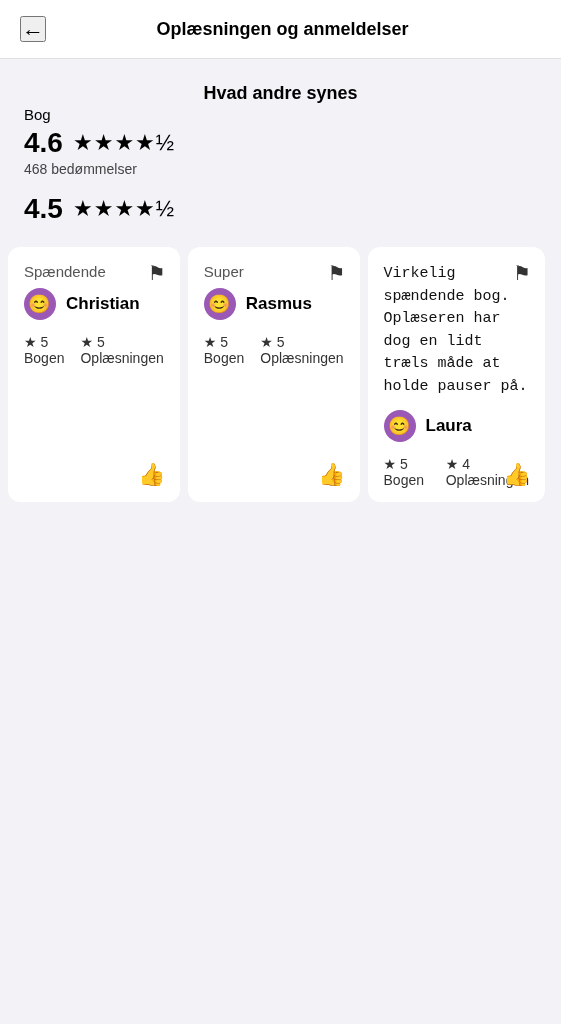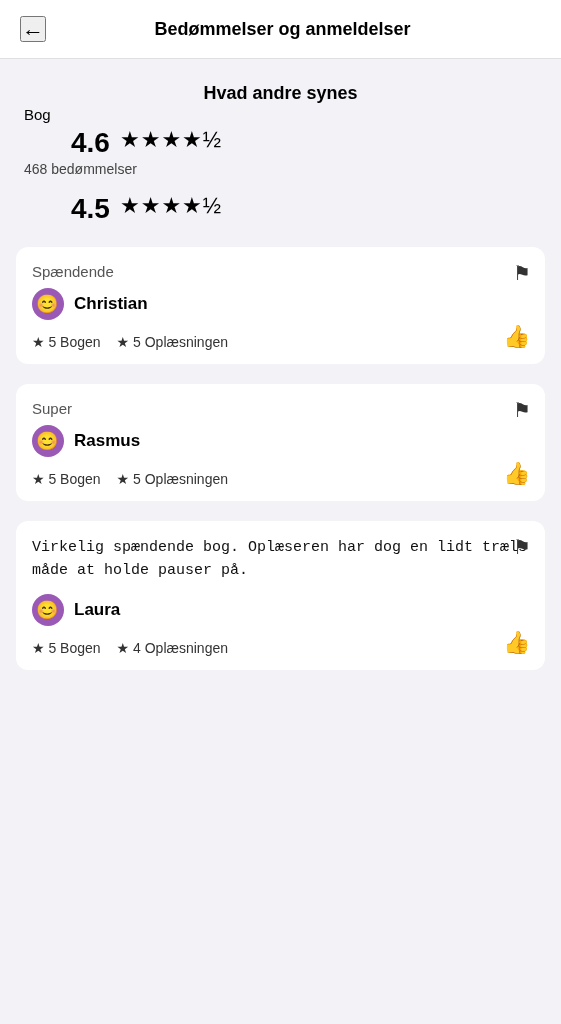--- a/index.html
+++ b/index.html
@@ -45,45 +45,45 @@
       text-align: center;
       margin-bottom: 2px;
     }
     .summary-label {
       font-size: 15px;
       color: #000;
       margin-bottom: 4px;
     }
     .summary-row {
       display: flex;
+      align-items: center;
       gap: 10px;
       margin-bottom: 2px;
-      margin-left: 47px;
     }
     .summary-score {
       font-size: 28px;
       font-weight: 700;
     }
     .stars {
       font-size: 22px;
       color: #000;
       letter-spacing: 1px;
     }
     .summary-count {
       font-size: 14px;
       color: #444;
       margin-bottom: 16px;
     }
 
     
     .reviews-container {
-      padding: 0 16px 16px 16px;
-      display: flex;
-      flex-direction: column;
-      gap: 20px;
+      padding: 0 16px 16px 8px;
+      display: flex;
+      flex-direction: row;
+      gap: 8px;
     }
     .review-card {
       background: #fff;
       border-radius: 12px;
       padding: 16px 16px 14px 16px;
       position: relative;
     }
     .review-title {
       font-size: 15px;
       color: #555;
@@ -150,21 +150,21 @@
       line-height: 1.5;
       margin-bottom: 12px;
       font-family: Liberation Mono, monospace;
     }
   </style>
 </head>
 <body>
 
 <div class="header">
   <button class="header-back">←</button>
-  <span class="header-title">Bedømmelser og anmeldelser</span>
+  <span class="header-title">Oplæsningen og anmeldelser</span>
 </div>
 
 <div class="summary-section">
   <div class="summary-heading">Hvad andre synes</div>
 
   <div class="summary-label">Bog</div>
   <div class="summary-row">
     <span class="summary-score">4.6</span>
     <span class="stars">★★★★½</span>
   </div>

